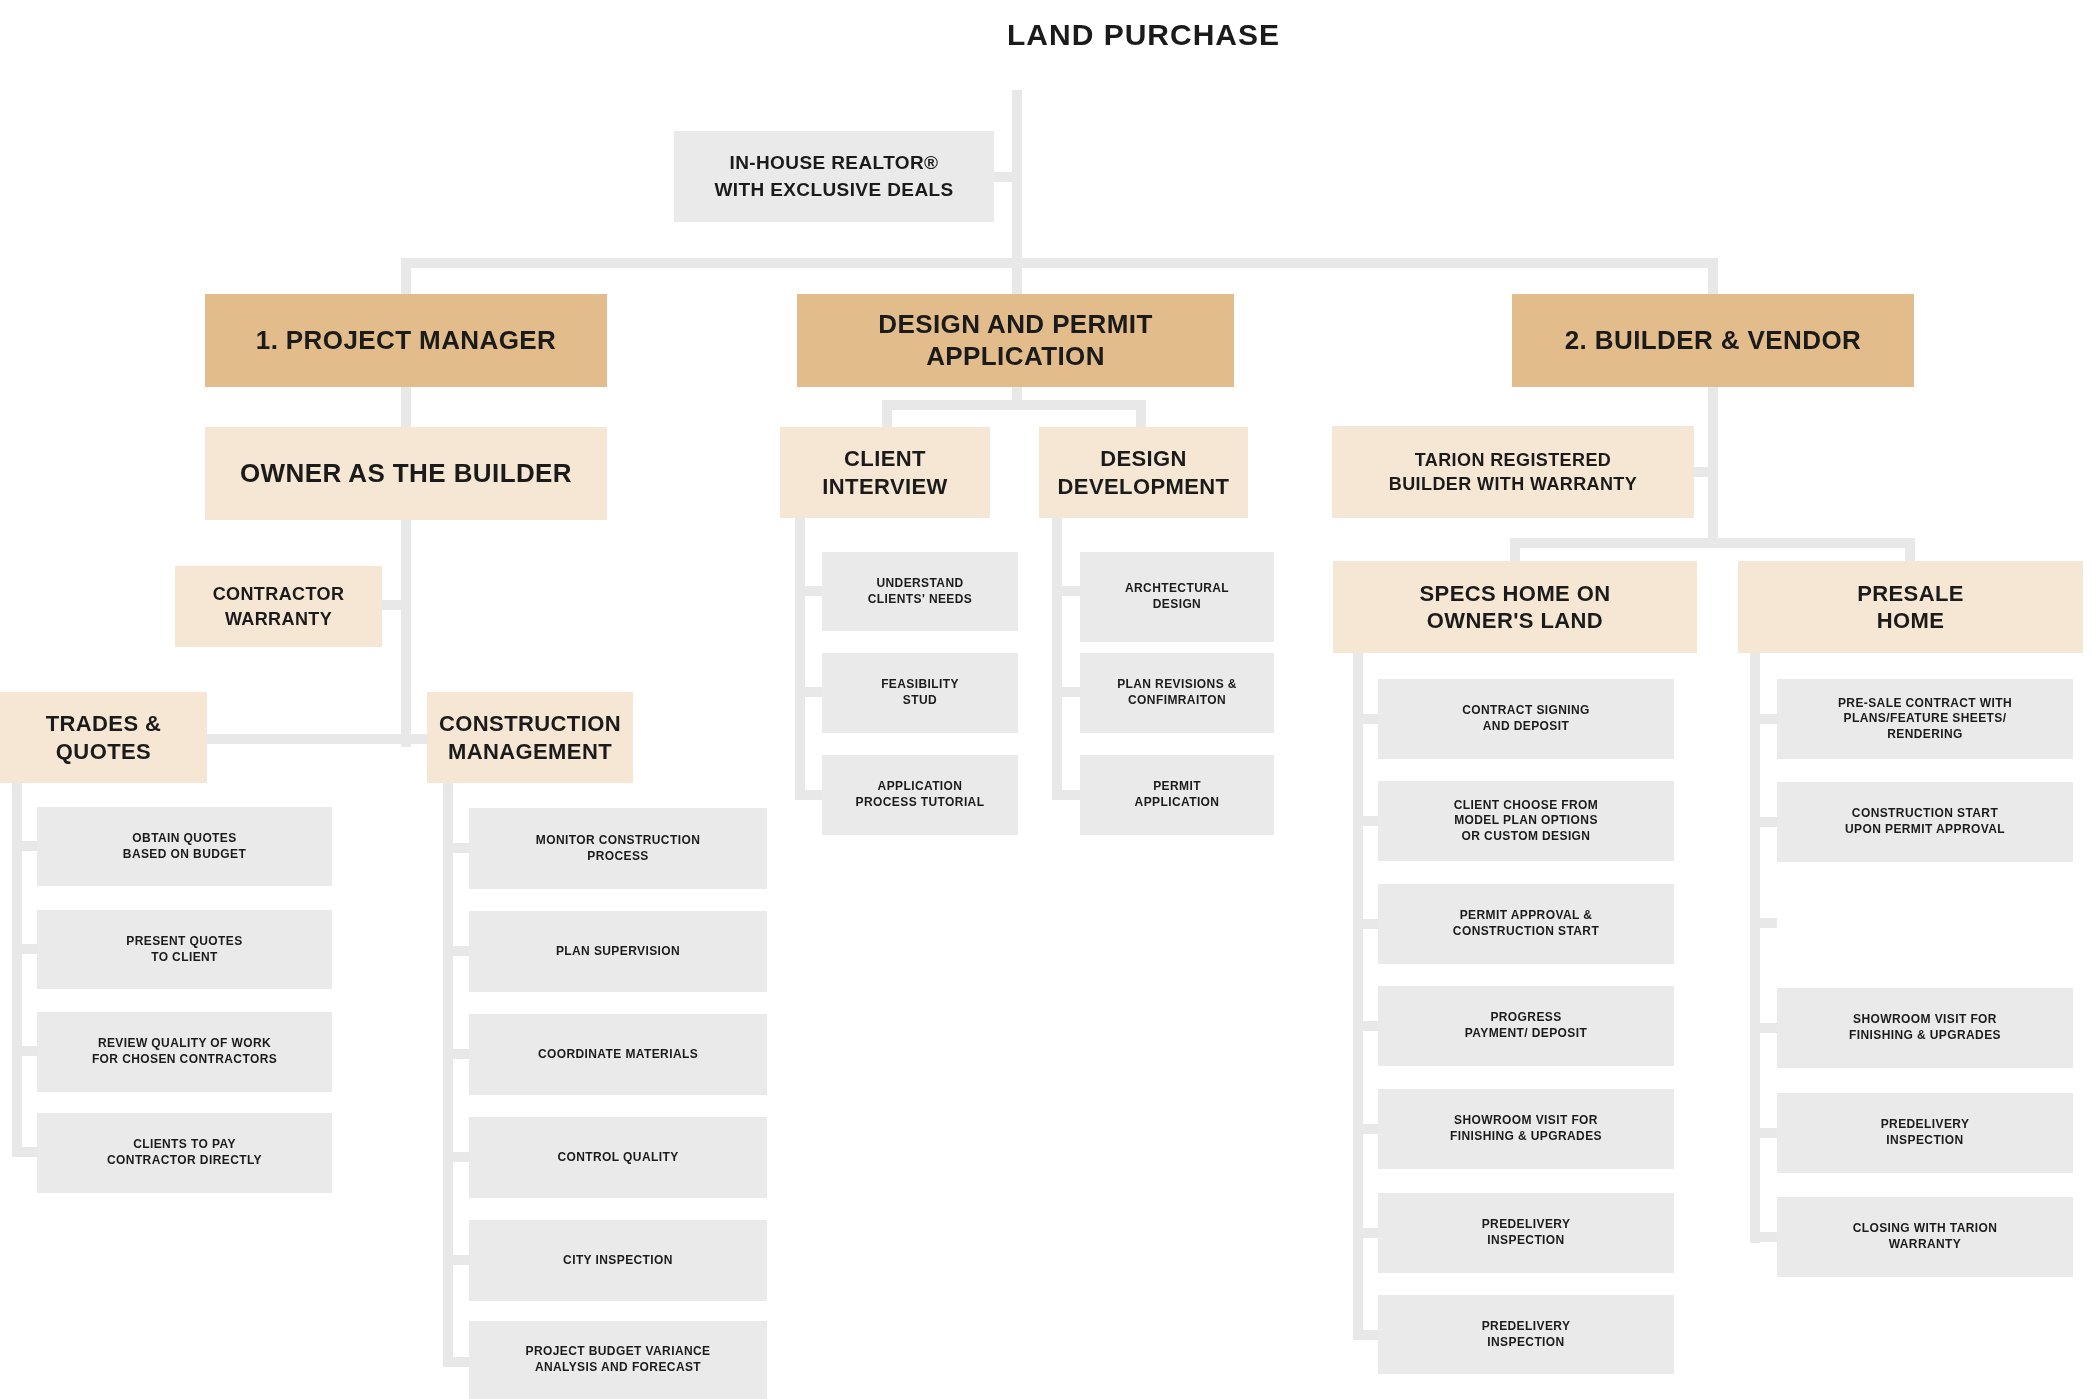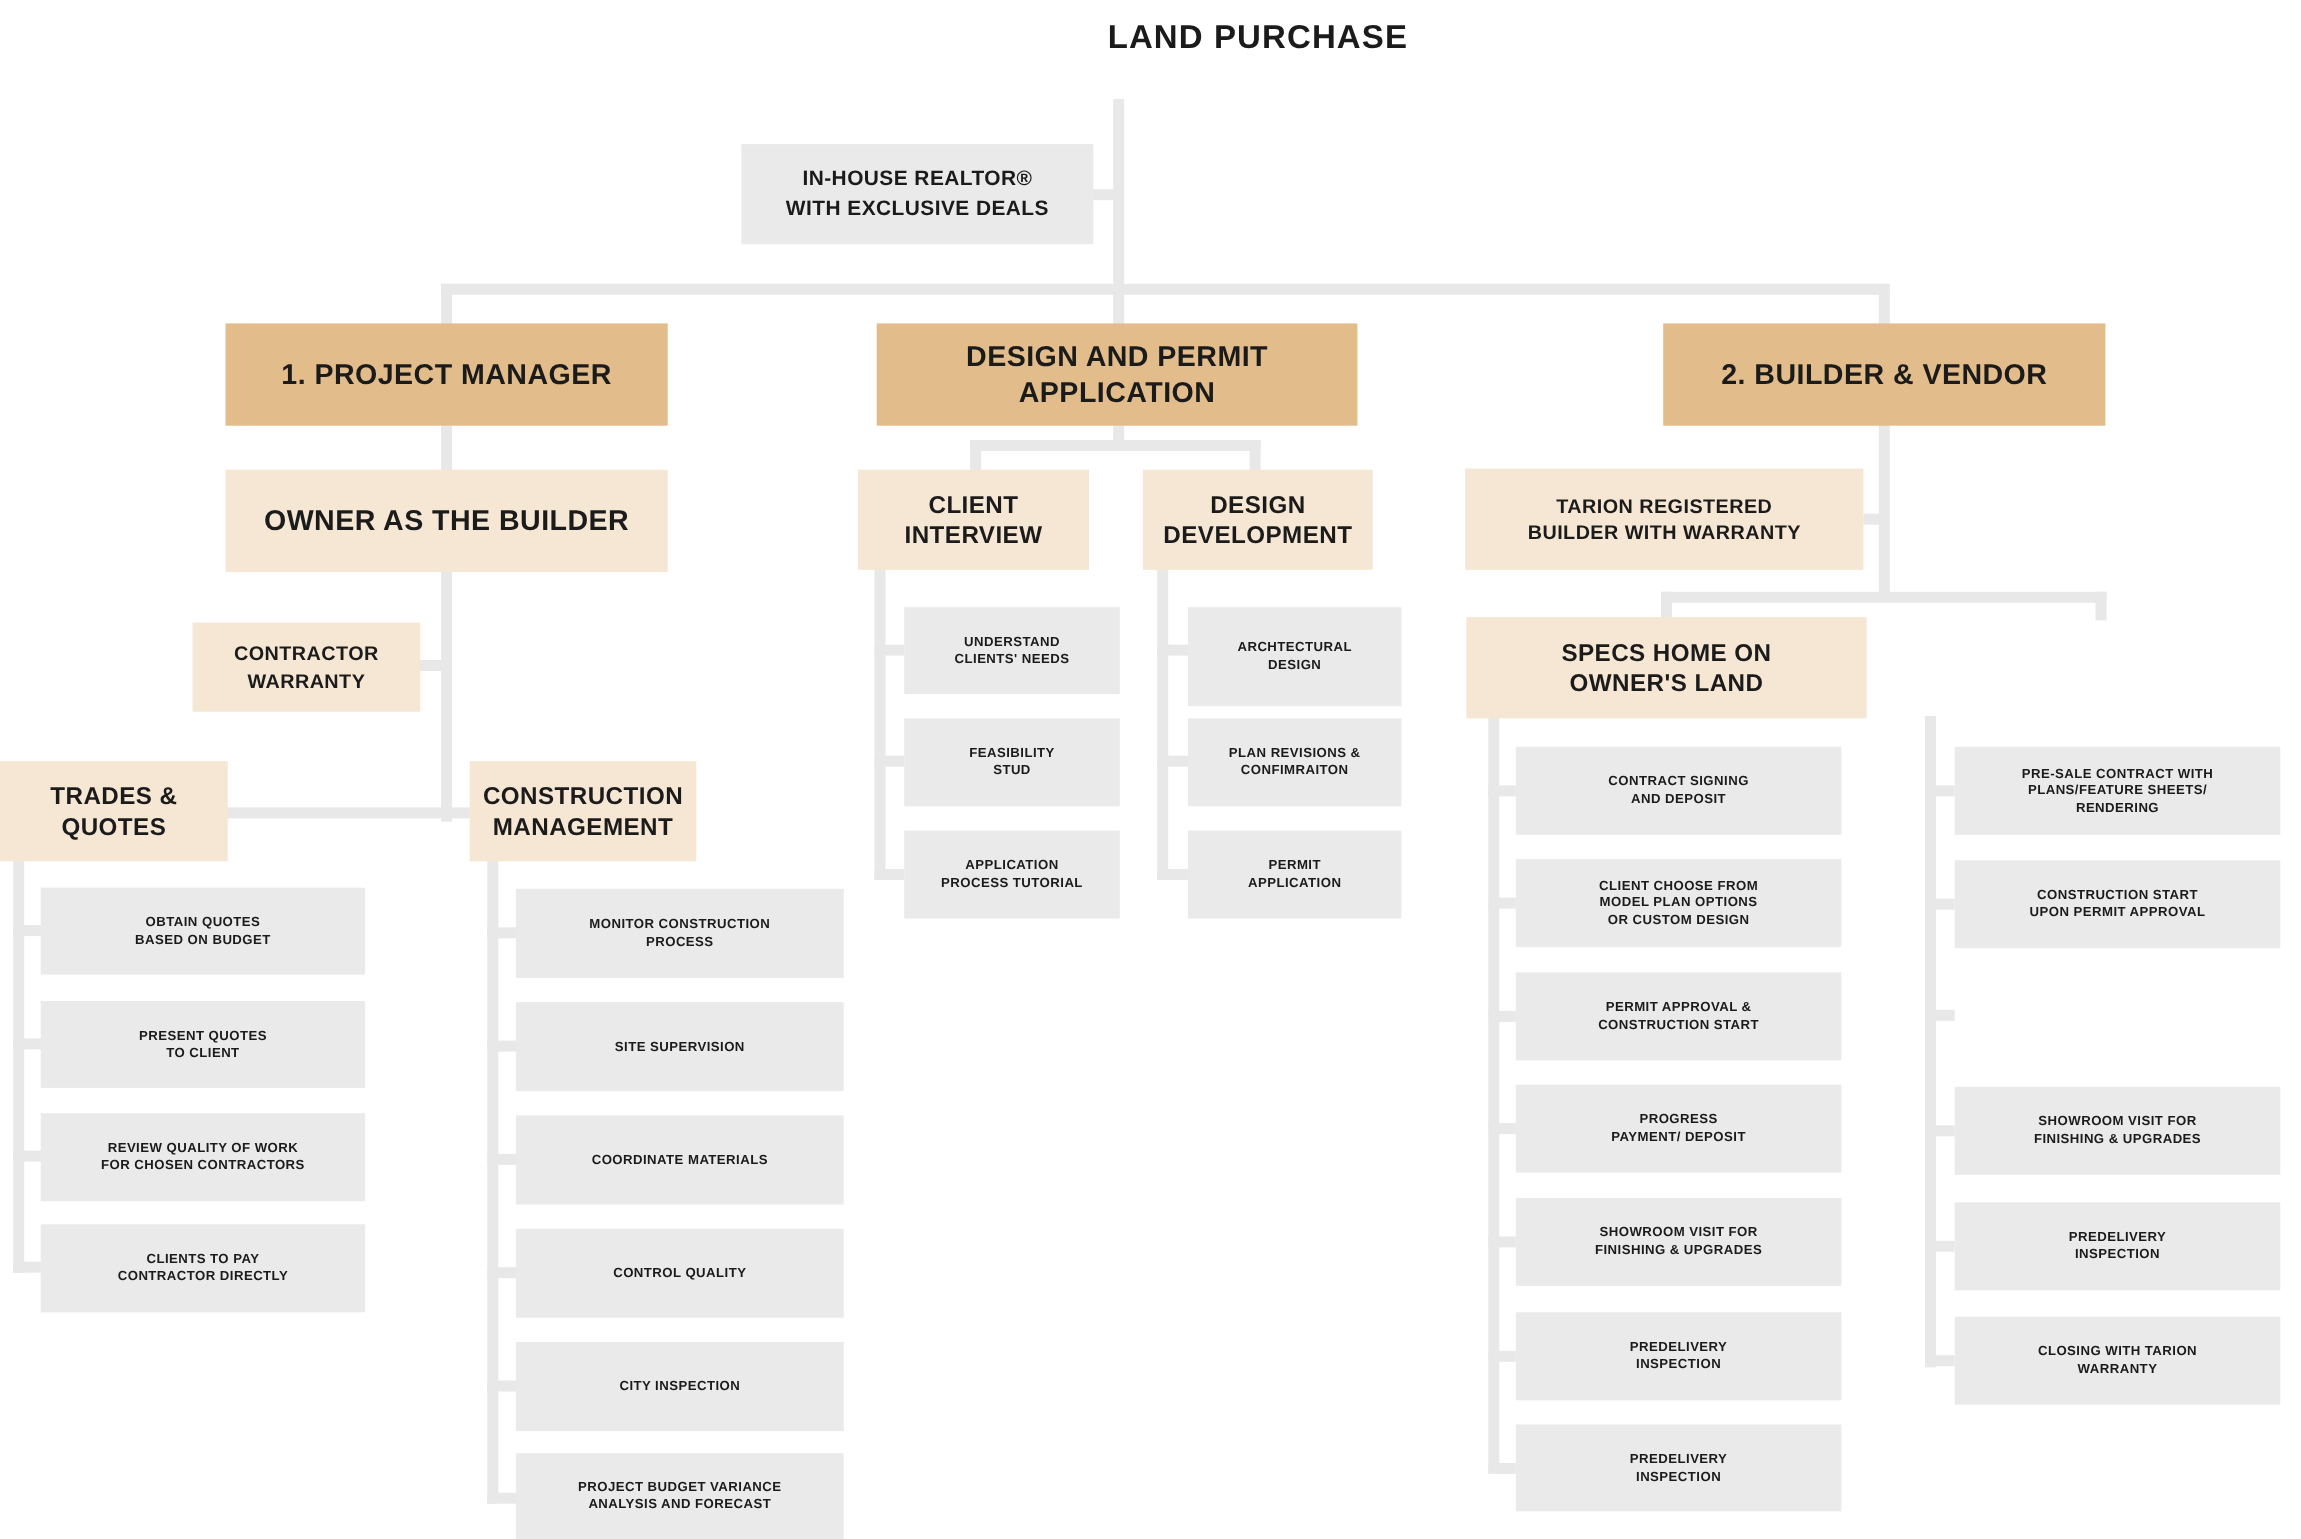--- a/index.html
+++ b/index.html
@@ -135,21 +135,21 @@
 BASED ON BUDGET</div>
   <div class="box gray" style="left:37px;top:910px;width:295px;height:79px">PRESENT QUOTES
 TO CLIENT</div>
   <div class="box gray" style="left:37px;top:1012px;width:295px;height:80px">REVIEW QUALITY OF WORK
 FOR CHOSEN CONTRACTORS</div>
   <div class="box gray" style="left:37px;top:1113px;width:295px;height:80px">CLIENTS TO PAY
 CONTRACTOR DIRECTLY</div>
 
   <div class="box gray" style="left:469px;top:808px;width:298px;height:81px">MONITOR CONSTRUCTION
 PROCESS</div>
-  <div class="box gray" style="left:469px;top:911px;width:298px;height:81px">SITE SUPERVISION</div>
+  <div class="box gray" style="left:469px;top:911px;width:298px;height:81px">PLAN SUPERVISION</div>
   <div class="box gray" style="left:469px;top:1014px;width:298px;height:81px">COORDINATE MATERIALS</div>
   <div class="box gray" style="left:469px;top:1117px;width:298px;height:81px">CONTROL QUALITY</div>
   <div class="box gray" style="left:469px;top:1220px;width:298px;height:81px">CITY INSPECTION</div>
   <div class="box gray" style="left:469px;top:1321px;width:298px;height:78px">PROJECT BUDGET VARIANCE
 ANALYSIS AND FORECAST</div>
 
   <div class="box peach-md" style="left:780px;top:427px;width:210px;height:91px">CLIENT
 INTERVIEW</div>
   <div class="box peach-md" style="left:1039px;top:427px;width:209px;height:91px">DESIGN
 DEVELOPMENT</div>
@@ -165,20 +165,22 @@
 DESIGN</div>
   <div class="box gray" style="left:1080px;top:653px;width:194px;height:80px">PLAN REVISIONS &amp;
 CONFIMRAITON</div>
   <div class="box gray" style="left:1080px;top:755px;width:194px;height:80px">PERMIT
 APPLICATION</div>
 
   <div class="box peach-sm" style="left:1332px;top:426px;width:362px;height:92px">TARION REGISTERED
 BUILDER WITH WARRANTY</div>
   <div class="box peach-md" style="left:1333px;top:561px;width:364px;height:92px">SPECS HOME ON
 OWNER'S LAND</div>
+  <div class="box peach-md" style="left:1738px;top:561px;width:345px;height:92px">PRESALE
+HOME</div>
 
   <div class="box gray" style="left:1378px;top:679px;width:296px;height:80px">CONTRACT SIGNING
 AND DEPOSIT</div>
   <div class="box gray" style="left:1378px;top:781px;width:296px;height:80px">CLIENT CHOOSE FROM
 MODEL PLAN OPTIONS
 OR CUSTOM DESIGN</div>
   <div class="box gray" style="left:1378px;top:884px;width:296px;height:80px">PERMIT APPROVAL &amp;
 CONSTRUCTION START</div>
   <div class="box gray" style="left:1378px;top:986px;width:296px;height:80px">PROGRESS
 PAYMENT/ DEPOSIT</div>

